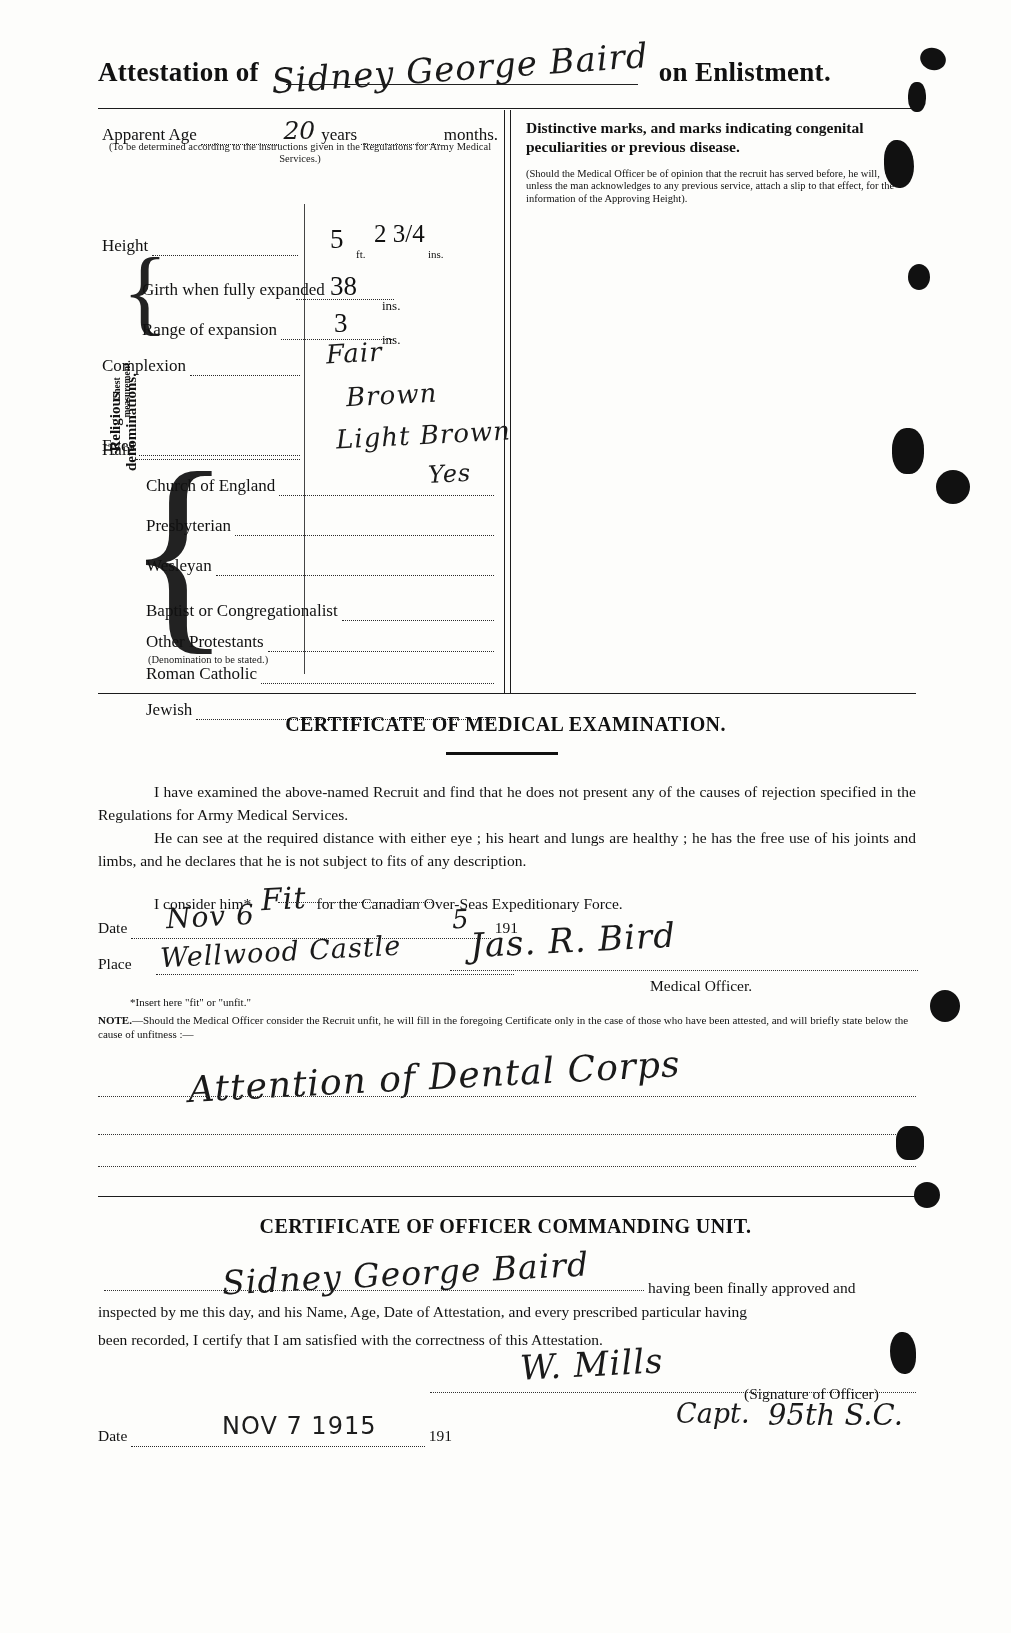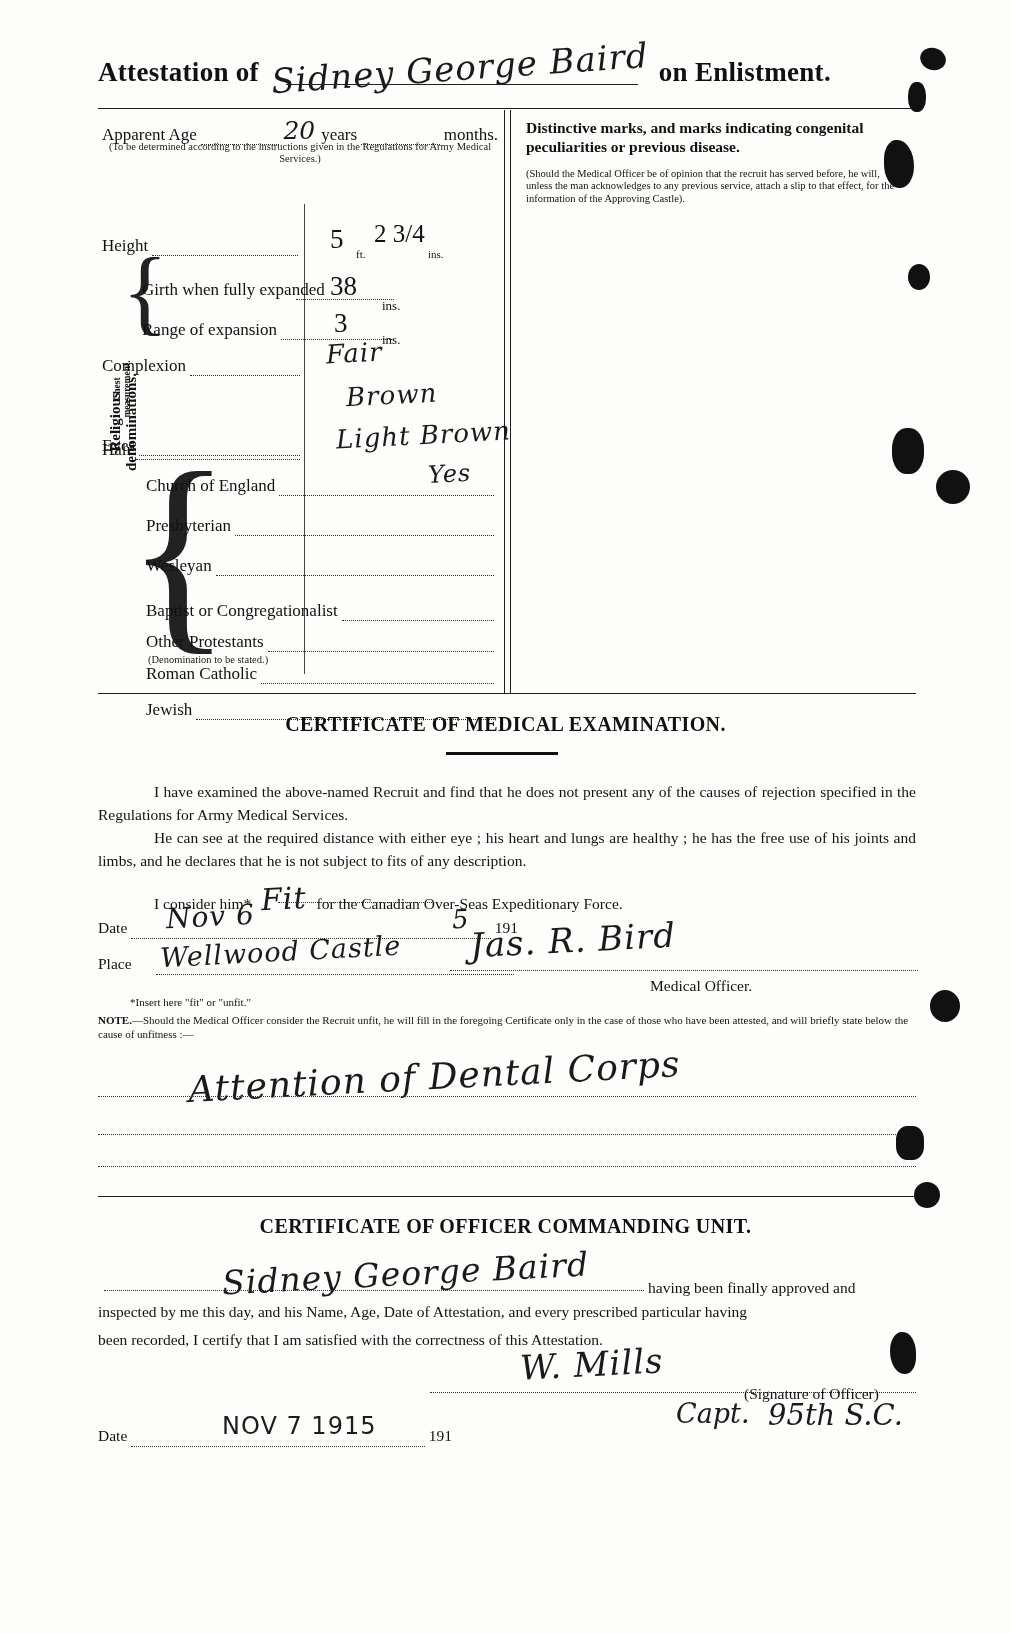--- a/index.html
+++ b/index.html
@@ -210,21 +210,21 @@
     <div class="lrow" style="top:556px;left:48px;width:352px;">
       <span class="lbl">Roman Catholic</span>
       <span class="dots"></span>
     </div>
     <div class="lrow" style="top:592px;left:48px;width:352px;">
       <span class="lbl">Jewish</span>
       <span class="dots"></span>
     </div>
 
     <div class="rhead">Distinctive marks, and marks indicating congenital peculiarities or previous disease.</div>
-    <div class="rnote">(Should the Medical Officer be of opinion that the recruit has served before, he will, unless the man acknowledges to any previous service, attach a slip to that effect, for the information of the Approving Castle).</div>
+    <div class="rnote">(Should the Medical Officer be of opinion that the recruit has served before, he will, unless the man acknowledges to any previous service, attach a slip to that effect, for the information of the Approving Height).</div>
   </div>
 
   <div class="sec-title" style="top:713px;">CERTIFICATE OF MEDICAL EXAMINATION.</div>
   <div style="position:absolute;left:446px;top:752px;width:112px;border-top:3px solid #111;"></div>
 
   <div class="para" style="left:98px;top:780px;width:818px;text-indent:56px;">I have examined the above-named Recruit and find that he does not present any of the causes of rejection specified in the Regulations for Army Medical Services.</div>
   <div class="para" style="left:98px;top:826px;width:818px;text-indent:56px;">He can see at the required distance with either eye ; his heart and lungs are healthy ; he has the free use of his joints and limbs, and he declares that he is not subject to fits of any description.</div>
 
   <div class="para" style="left:98px;top:876px;width:818px;">
     <span style="margin-left:56px;">I consider him*</span>

